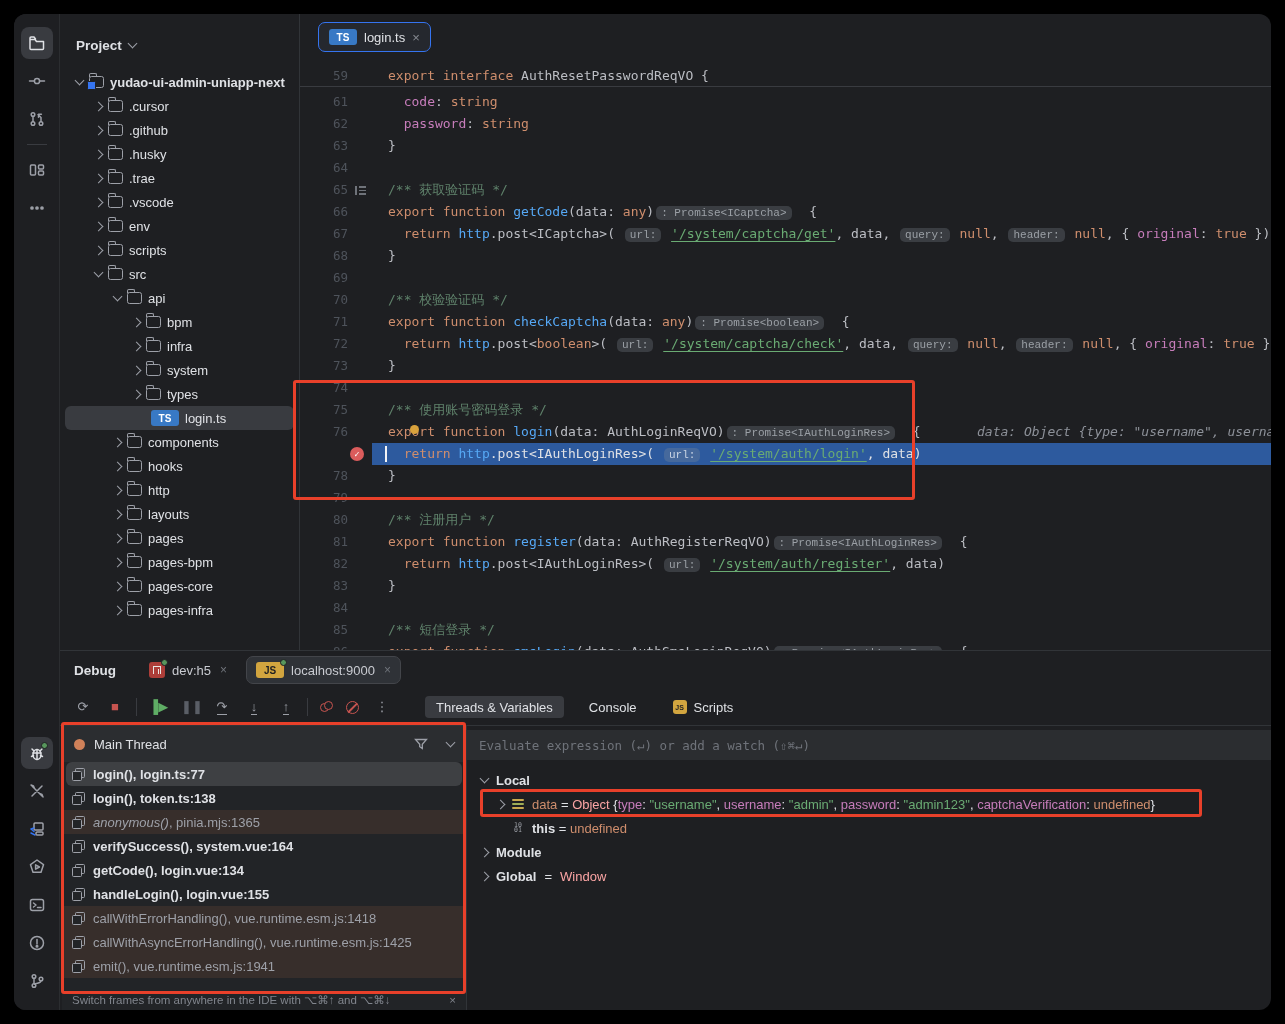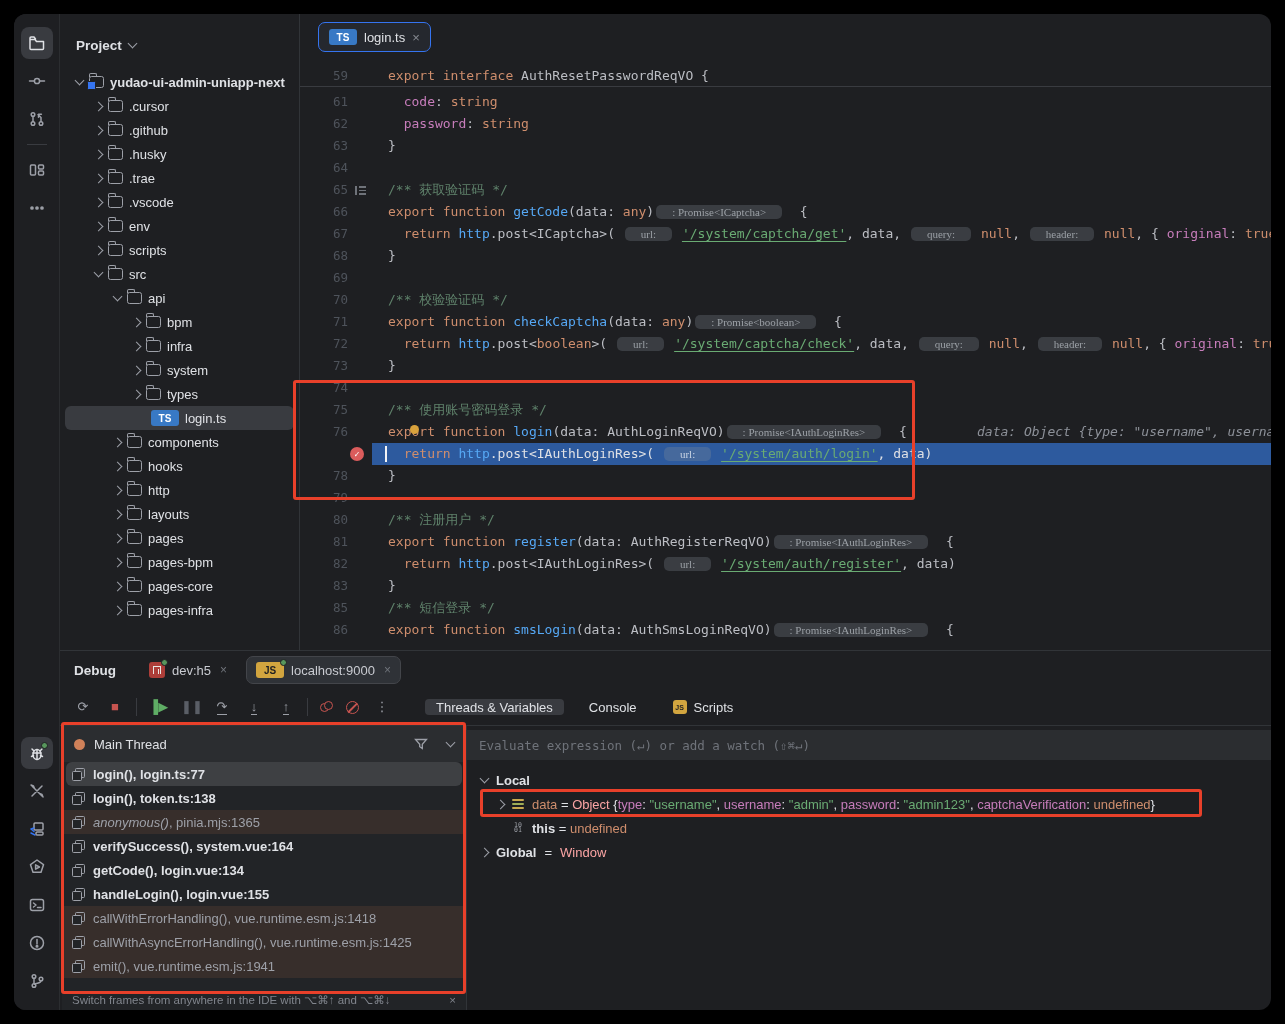--- a/index.html
+++ b/index.html
@@ -52,22 +52,22 @@
   .code { flex:1; position:relative; font-family:"DejaVu Sans Mono", monospace; font-size:13px;
           color:#bcbec4; overflow:hidden; padding-top:9px; }
   .cl { height:22px; line-height:22px; display:flex; white-space:pre; position:relative; }
   .cl.sticky { border-bottom:1px solid #393b40; margin-bottom:4px; }
   .gut { width:72px; flex:none; text-align:right; padding-right:24px; color:#4e535b; font-size:12.5px; position:relative; }
   .codetext { flex:1; position:relative; padding-left:16px; min-width:0; }
   .cl.exec .codetext { background:#2d5a9e; color:#dfe1e5; }
   .k { color:#cf8e6d; } .f { color:#56a8f5; } .s { color:#6aab73; }
   .u { text-decoration:underline; text-underline-offset:3px; }
   .c { color:#5f826b; } .p { color:#c77dbb; }
-  .chip { background:#3a3d42; color:#9ba0a6; border-radius:5px; padding:1px 16px; font-size:11px;
-          font-family:Liberation Serif, serif; margin:0 2px; }
+  .chip { background:#3a3d42; color:#9ba0a6; border-radius:5px; padding:1px 5px; font-size:11px;
+          font-family:Liberation Mono, monospace; margin:0 2px; }
   .cl.exec .chip { background:#46699c; color:#c9d4e4; }
   .bp { position:absolute; right:8px; top:4px; width:14px; height:14px; background:#db5c5c;
         border-radius:50%; color:#fff; font-size:9px; line-height:14px; text-align:center; }
   .fold-ico { position:absolute; right:6px; top:7px; width:10px; height:9px;
               border-left:2px solid #6f737a;
               background:repeating-linear-gradient(#6f737a 0 1.5px, transparent 1.5px 3.5px);
               background-size:7px 100%; background-position:right; background-repeat:no-repeat; width:11px; }
   .caret77 { position:absolute; left:13px; top:3px; width:1.6px; height:16px; background:#f2f3f5; }
   .ydot { position:absolute; left:38px; top:4px; width:9px; height:9px; border-radius:50%;
           background:#d9a23c; z-index:2; }
@@ -84,21 +84,21 @@
   .tb-ico { width:18px; text-align:center; font-size:13px; color:#9da0a8; line-height:18px; }
   .tb-sep { width:1px; height:18px; background:#393b40; margin:0 -2px; }
   .grn { color:#5fad65; } .red { color:#c75450; } .dim2 { color:#5a5e66; }
   .stepline { border-bottom:1.5px solid #9da0a8; padding-bottom:0px; }
   .bp2 { position:relative; width:12px; height:12px; }
   .bp2 i, .bp2 b { position:absolute; width:9px; height:9px; border-radius:50%; border:1.6px solid #c75450; }
   .bp2 i { left:0; top:2px; } .bp2 b { left:4px; top:0; background:#1e1f22; }
   .mute { position:relative; width:13px; height:13px; border:1.6px solid #c75450; border-radius:50%; }
   .mute:before { content:""; position:absolute; left:-1px; top:5px; width:13px; height:1.6px;
                  background:#c75450; transform:rotate(-45deg); }
-  .vtab { height:16px; display:flex; align-items:center; gap:7px; padding:0 11px; border-radius:4px;
+  .vtab { height:22px; display:flex; align-items:center; gap:7px; padding:0 11px; border-radius:4px;
           font-size:13px; color:#dfe1e5; }
   .vtab.sel { background:#393b40; }
   .d-content { flex:1; display:flex; min-height:0; }
   .frames-panel { width:405px; flex:none; border-right:1px solid #313438; display:flex;
                   flex-direction:column; background:#222427; margin-left:2px; }
   .fp-head { height:36px; background:#2b2d30; display:flex; align-items:center; gap:9px;
              padding:0 12px; font-size:13px; flex:none; }
   .odot { width:11px; height:11px; border-radius:50%; background:#d08159; flex:none; }
   .fp-head .sp { flex:1; }
   .funnel { width:14px; height:14px; }
@@ -372,20 +372,21 @@
             <div class="cl"><span class="gut">74</span><span class="codetext"></span></div>
             <div class="cl"><span class="gut">75</span><span class="codetext"><span class="c">/** 使用账号密码登录 */</span></span></div>
             <div class="cl"><span class="gut">76</span><span class="codetext"><span class="k">export function </span><span class="f">login</span><span>(</span><span>data: </span><span>AuthLoginReqVO</span><span>)</span><span class="chip">: Promise&lt;IAuthLoginRes&gt;</span><span>  {</span><span class="ydot"></span><span class="dbg-hint">data: Object {type: "username", username: "ad</span></span></div>
             <div class="cl exec"><span class="gut"><span class="bp">✓</span></span><span class="codetext"><span>  </span><span class="k">return </span><span class="f">http</span><span>.post&lt;IAuthLoginRes&gt;( </span><span class="chip">url:</span><span> </span><span class="s u">'/system/auth/login'</span><span>, data)</span><span class="caret77"></span></span></div>
             <div class="cl"><span class="gut">78</span><span class="codetext"><span>}</span></span></div>
             <div class="cl"><span class="gut">79</span><span class="codetext"></span></div>
             <div class="cl"><span class="gut">80</span><span class="codetext"><span class="c">/** 注册用户 */</span></span></div>
             <div class="cl"><span class="gut">81</span><span class="codetext"><span class="k">export function </span><span class="f">register</span><span>(</span><span>data: </span><span>AuthRegisterReqVO</span><span>)</span><span class="chip">: Promise&lt;IAuthLoginRes&gt;</span><span>  {</span></span></div>
             <div class="cl"><span class="gut">82</span><span class="codetext"><span>  </span><span class="k">return </span><span class="f">http</span><span>.post&lt;IAuthLoginRes&gt;( </span><span class="chip">url:</span><span> </span><span class="s u">'/system/auth/register'</span><span>, data)</span></span></div>
             <div class="cl"><span class="gut">83</span><span class="codetext"><span>}</span></span></div>
+            <div class="cl"><span class="gut">84</span><span class="codetext"></span></div>
             <div class="cl"><span class="gut">85</span><span class="codetext"><span class="c">/** 短信登录 */</span></span></div>
             <div class="cl"><span class="gut">86</span><span class="codetext"><span class="k">export function </span><span class="f">smsLogin</span><span>(</span><span>data: </span><span>AuthSmsLoginReqVO</span><span>)</span><span class="chip">: Promise&lt;IAuthLoginRes&gt;</span><span>  {</span></span></div>
           </div>
       </div>
     </div>
 
     <div class="debug">
       <div class="d-tabs">
         <span class="d-title">Debug</span>
         <div class="stab">
@@ -510,20 +511,24 @@
                 </span>
                 <span><span class="vn">data</span><span> = </span><span class="dimt">Object </span><span>{</span><span class="p">type</span><span>: </span><span class="s">"username"</span><span>, </span><span class="p">username</span><span>: </span><span class="s">"admin"</span><span>, </span><span class="p">password</span><span>: </span><span class="s">"admin123"</span><span>, </span><span class="p">captchaVerification</span><span>: </span><span class="k">undefined</span><span>}</span></span>
               </div>
               <div class="var-row" style="padding-left: 30px;">
                 <span style="width: 7px;"></span>
                 <span class="bin-ico">10<br>01</span>
                 <span><span class="bold">this</span><span> = </span><span class="k">undefined</span></span>
               </div>
               <div class="var-row" style="padding-left: 14px;">
                 <span class="chev right"></span>
+                <span class="bold">Module</span>
+              </div>
+              <div class="var-row" style="padding-left: 14px;">
+                <span class="chev right"></span>
                 <span class="bold">Global</span>
                 <span> = </span>
                 <span class="dimt">Window</span>
               </div>
             </div>
         </div>
       </div>
     </div>
   </div>
 

